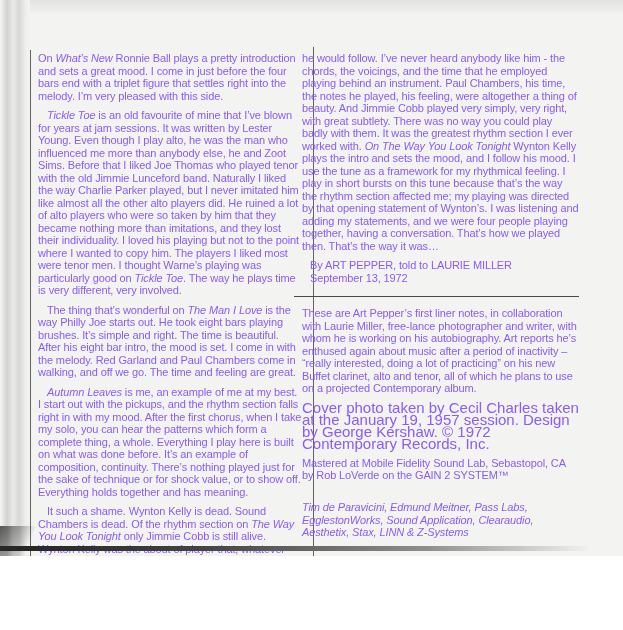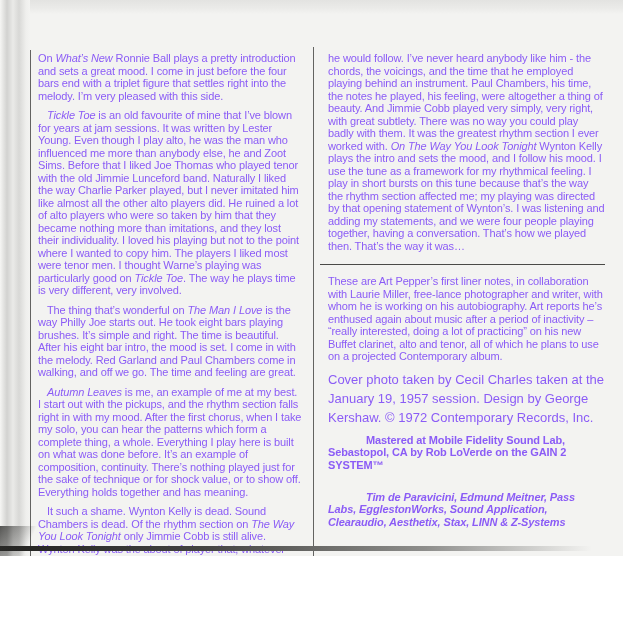--- a/index.html
+++ b/index.html
@@ -27,28 +27,28 @@
   .fold-line { position:absolute; width:1px; background:rgba(58,58,56,0.78); }
   #fold-left  { left:30px; top:50px; height:528px; }
   #fold-right { left:313px; top:47px; height:542px; }
 
   .col {
     position:absolute; top:52px;
     font-size:11px; line-height:12.5px; letter-spacing:-0.12px;
     text-align:left;
   }
   #left-col  { left:38px;  width:264px; }
-  #right-col { left:328px; width:277px; }
+  #right-col { left:302px; width:277px; }
 
   p.para { margin:0 0 7px 0; }
   p.indent { text-indent:9px; }
-  p.small { font-size:13px; line-height:19px; letter-spacing:0; }
+  p.small { font-size:15px; line-height:12px; letter-spacing:0; }
   p.byline { padding-left:8px; margin-bottom:4px; }
   .it { font-style:italic; }
-  .bd { font-weight:bold;margin-left:38px; }
+  .bd { font-weight:normal; }
   .rule {
     height:1px; background:#4a4a48;
     margin:12px 0 10px -8px; width:calc(100% + 8px);
   }
 </style>
 </head>
 <body>
 
 <div class="scan">
   <div class="top-edge"></div>
@@ -59,20 +59,21 @@
   <div class="col" id="left-col">
       <p class="para"><span>On </span><span class="it">What’s New</span><span> Ronnie Ball plays a pretty introduction and sets a great mood. I come in just before the four bars end with a triplet figure that settles right into the melody. I’m very pleased with this side.</span></p>
       <p class="para indent"><span class="it">Tickle Toe</span><span> is an old favourite of mine that I’ve blown for years at jam sessions. It was written by Lester Young. Even though I play alto, he was the man who influenced me more than anybody else, he and Zoot Sims. Before that I liked Joe Thomas who played tenor with the old Jimmie Lunceford band. Naturally I liked the way Charlie Parker played, but I never imitated him like almost all the other alto players did. He ruined a lot of alto players who were so taken by him that they became nothing more than imitations, and they lost their individuality. I loved his playing but not to the point where I wanted to copy him. The players I liked most were tenor men. I thought Warne’s playing was particularly good on </span><span class="it">Tickle Toe</span><span>. The way he plays time is very different, very involved.</span></p>
       <p class="para indent"><span>The thing that’s wonderful on </span><span class="it">The Man I Love</span><span> is the way Philly Joe starts out. He took eight bars playing brushes. It’s simple and right. The time is beautiful. After his eight bar intro, the mood is set. I come in with the melody. Red Garland and Paul Chambers come in walking, and off we go. The time and feeling are great.</span></p>
       <p class="para indent"><span class="it">Autumn Leaves</span><span> is me, an example of me at my best. I start out with the pickups, and the rhythm section falls right in with my mood. After the first chorus, when I take my solo, you can hear the patterns which form a complete thing, a whole. Everything I play here is built on what was done before. It’s an example of composition, continuity. There’s nothing played just for the sake of technique or for shock value, or to show off. Everything holds together and has meaning.</span></p>
       <p class="para indent"><span>It such a shame. Wynton Kelly is dead. Sound Chambers is dead. Of the rhythm section on </span><span class="it">The Way You Look Tonight</span><span> only Jimmie Cobb is still alive. Wynton Kelly was the about of player that, whatever you’d play,</span></p>
     </div>
 
   <div class="col" id="right-col">
       <p class="para"><span>he would follow. I’ve never heard anybody like him - the chords, the voicings, and the time that he employed playing behind an instrument. Paul Chambers, his time, the notes he played, his feeling, were altogether a thing of beauty. And Jimmie Cobb played very simply, very right, with great subtlety. There was no way you could play badly with them. It was the greatest rhythm section I ever worked with. </span><span class="it">On The Way You Look Tonight</span><span> Wynton Kelly plays the intro and sets the mood, and I follow his mood. I use the tune as a framework for my rhythmical feeling. I play in short bursts on this tune because that’s the way the rhythm section affected me; my playing was directed by that opening statement of Wynton’s. I was listening and adding my statements, and we were four people playing together, having a conversation. That’s how we played then. That’s the way it was…</span></p>
+      <p class="para byline"><span>By ART PEPPER, told to LAURIE MILLER</span><br><span>September 13, 1972</span></p>
       <div class="rule"></div>
       <p class="para"><span>These are Art Pepper’s first liner notes, in collaboration with Laurie Miller, free-lance photographer and writer, with whom he is working on his autobiography. Art reports he’s enthused again about music after a period of inactivity – “really interested, doing a lot of practicing” on his new Buffet clarinet, alto and tenor, all of which he plans to use on a projected Contemporary album.</span></p>
       <p class="para small"><span>Cover photo taken by Cecil Charles taken at the January 19, 1957 session. Design by George Kershaw. © 1972 Contemporary Records, Inc.</span></p>
       <p class="para"><span class="bd">Mastered at Mobile Fidelity Sound Lab, Sebastopol, CA by Rob LoVerde on the GAIN 2 SYSTEM™</span></p>
       <p class="para"><br><span class="it bd">Tim de Paravicini, Edmund Meitner, Pass Labs, EgglestonWorks, Sound Application, Clearaudio, Aesthetix, Stax, LINN &amp; Z-Systems</span></p>
     </div>
 
   <div class="bottom-shadow"></div>
   <div class="corner-shadow"></div>
 </div>

